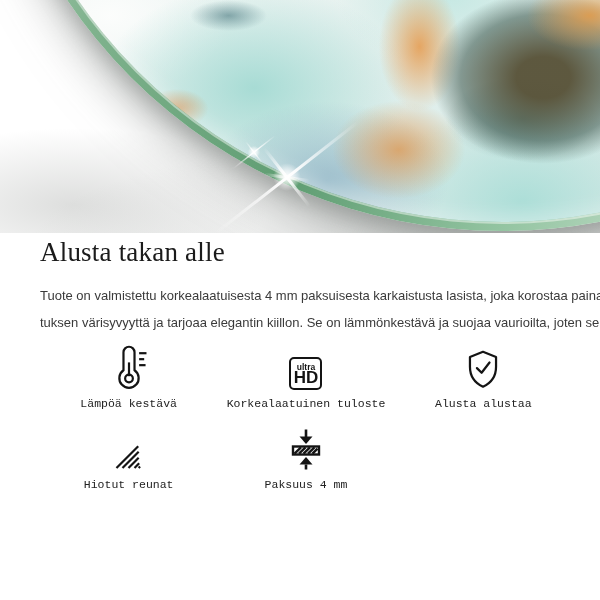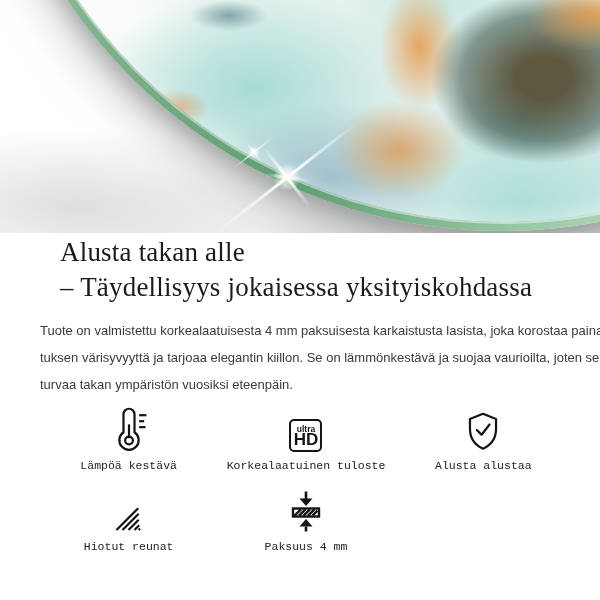--- a/index.html
+++ b/index.html
@@ -58,21 +58,21 @@
   .s-small{left:254px;top:152px;transform:scale(0.45);}
   .s-small .r1{width:120px;margin-left:-60px;transform:rotate(-38deg);}
   .s-small .r2{width:60px;margin-left:-30px;transform:rotate(52deg);}
 
   
   .content{padding:0 28px 0 40px;}
   .headline{
     margin:2px 0 0;font-family:"Liberation Serif","DejaVu Serif",serif;
     font-weight:400;font-size:27px;line-height:35px;color:#1b1b1b;letter-spacing:0.2px;
   }
-  .headline span{display:block;margin-left:20px;}
+  .headline span{display:block;}
   .para{margin-top:12px;font-size:13px;line-height:27px;color:#3a3a3a;}
   .para div{white-space:nowrap;}
 
   
   .features{
     display:grid;grid-template-columns:repeat(3,1fr);row-gap:16px;margin-top:10px;
   }
   .feature{display:flex;flex-direction:column;align-items:center;}
   .icon-box{height:44px;display:flex;align-items:flex-end;justify-content:center;}
   .feature .label{margin-top:7px;font-size:11.5px;line-height:14px;color:#222222;font-family:Liberation Mono, monospace;}
@@ -104,27 +104,25 @@
     <div class="ray r1"></div>
       <div class="ray r2"></div>
       <div class="glow"></div>
   </div>
 </div>
 
 <div class="content">
 
   <h1 class="headline">
     <span>Alusta takan alle</span>
-    <span>– Täydellisyys jokaisessa yksityiskohdassa</span>
   </h1>
 
   <div class="para">
     <div>Tuote on valmistettu korkealaatuisesta 4 mm paksuisesta karkaistusta lasista, joka korostaa paina-</div>
     <div>tuksen värisyvyyttä ja tarjoaa elegantin kiillon. Se on lämmönkestävä ja suojaa vaurioilta, joten se</div>
-    <div>turvaa takan ympäristön vuosiksi eteenpäin.</div>
   </div>
 
   <div class="features">
 
     <div class="feature">
       <div class="icon-box">
         <svg class="ic" width="44" height="46" viewBox="0 0 44 50">
           <path d="M16,9 a6,6 0 0 1 12,0 v19.5 a10.5,10.5 0 1 1 -12,0 z"></path>
           <line x1="22" y1="20" x2="22" y2="35"></line>
           <circle cx="22" cy="37.5" r="4.2"></circle>

